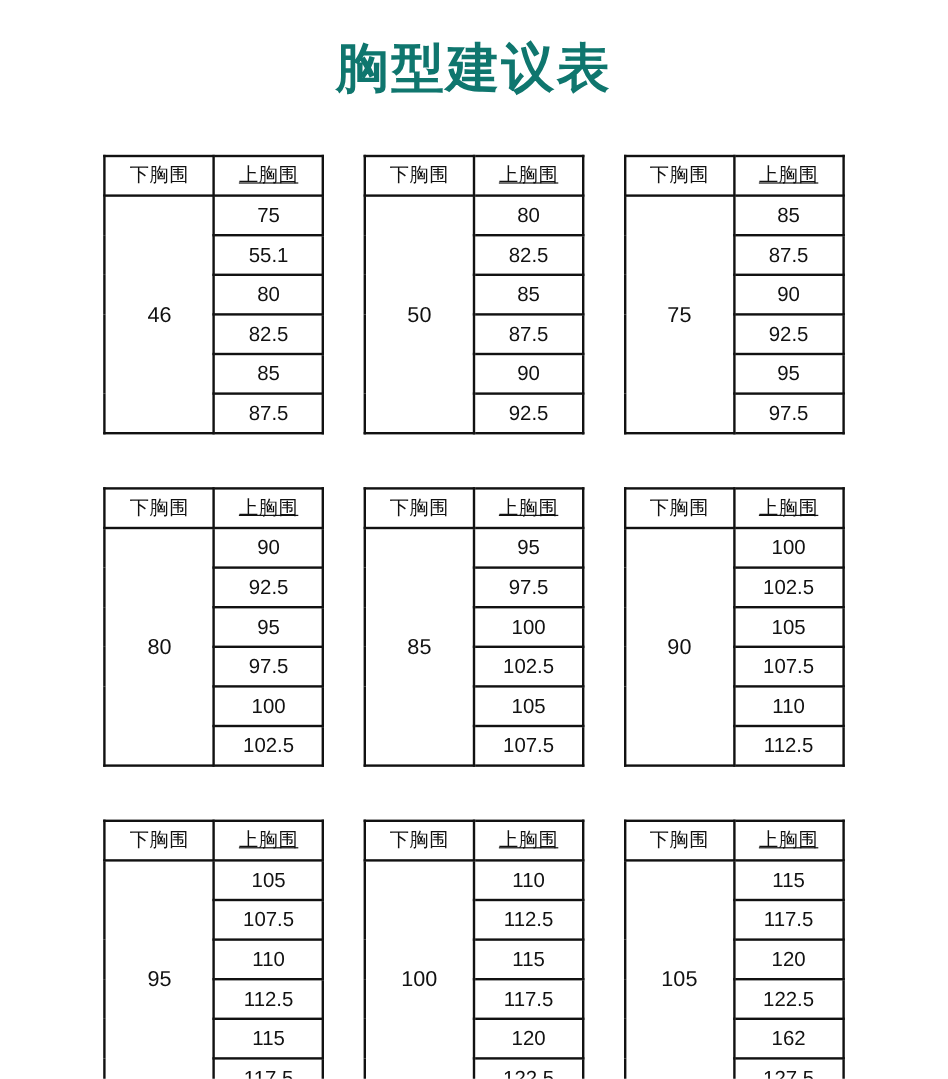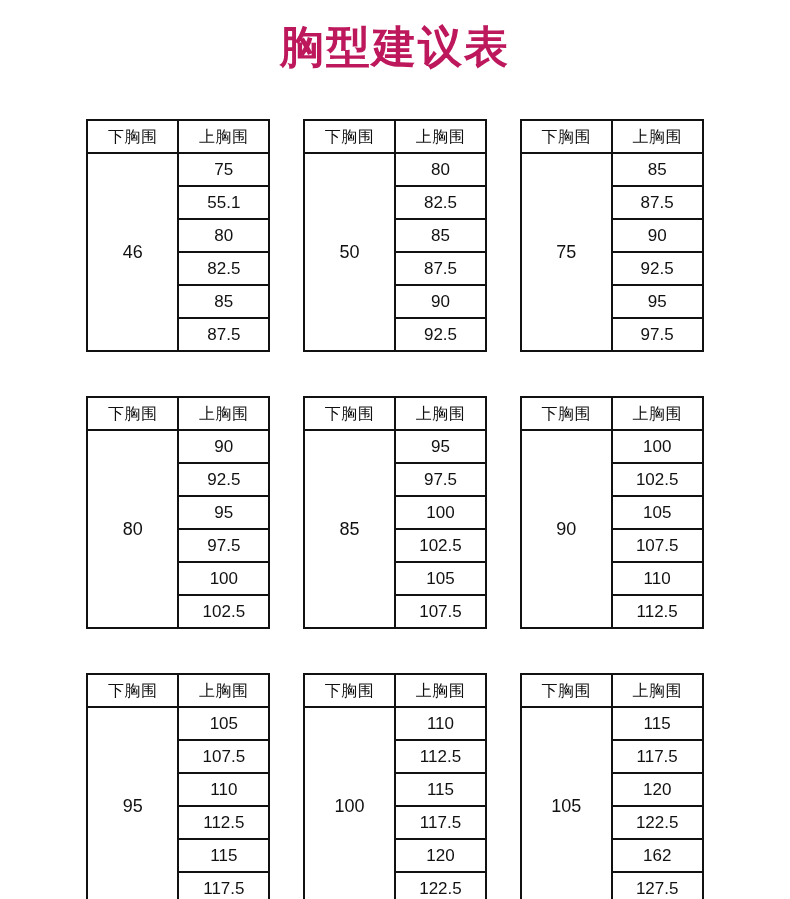--- a/index.html
+++ b/index.html
@@ -19,22 +19,22 @@
     height: 899px;
     position: relative;
     box-sizing: border-box;
   }
   .page-title {
     text-align: center;
     font-size: 44px;
     font-weight: bold;
     letter-spacing: 2px;
     margin: 0;
-    padding-top: 18px;
-    color: #be185d;
+    padding-top: 28px;
+    color: #0f766e;
   }
   .grid {
     margin-top: 42px;
     display: grid;
     grid-template-columns: repeat(3, 1fr);
     row-gap: 44px;
     column-gap: 0px;
     justify-items: center;
     padding: 0 70px;
     box-sizing: border-box;
@@ -57,21 +57,21 @@
   .size-table th {
     font-size: 16px;
     letter-spacing: 0.5px;
     text-align: center;
   }
   .size-table .underbust-cell {
     font-size: 18px;
     vertical-align: middle;
   }
   .col-left { width: 50%; }
-  .col-right { width: 50%; }
+  .col-right { width: 50%; text-decoration: underline; }
   .size-table tr td.upper-val {
     font-size: 17px;
   }
 </style>
 </head>
 <body>
 
 <div class="page">
   <h1 class="page-title">胸型建议表</h1>
 

